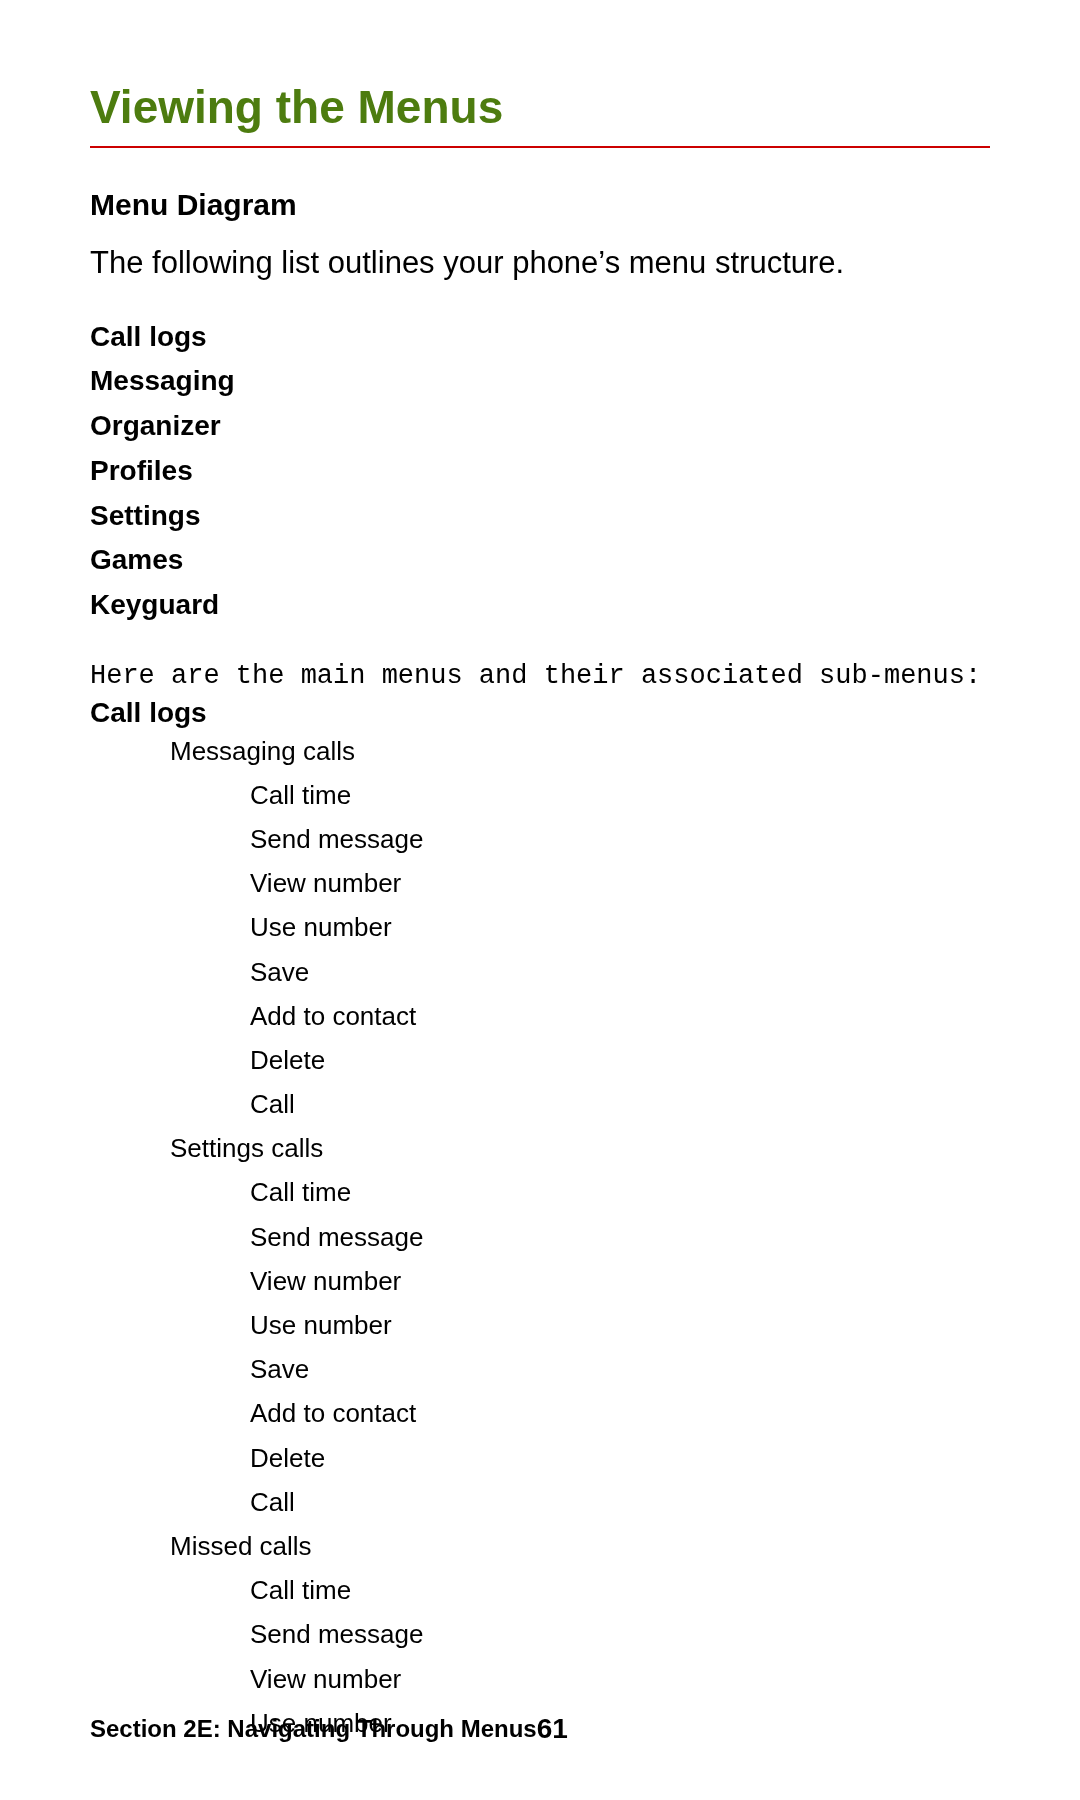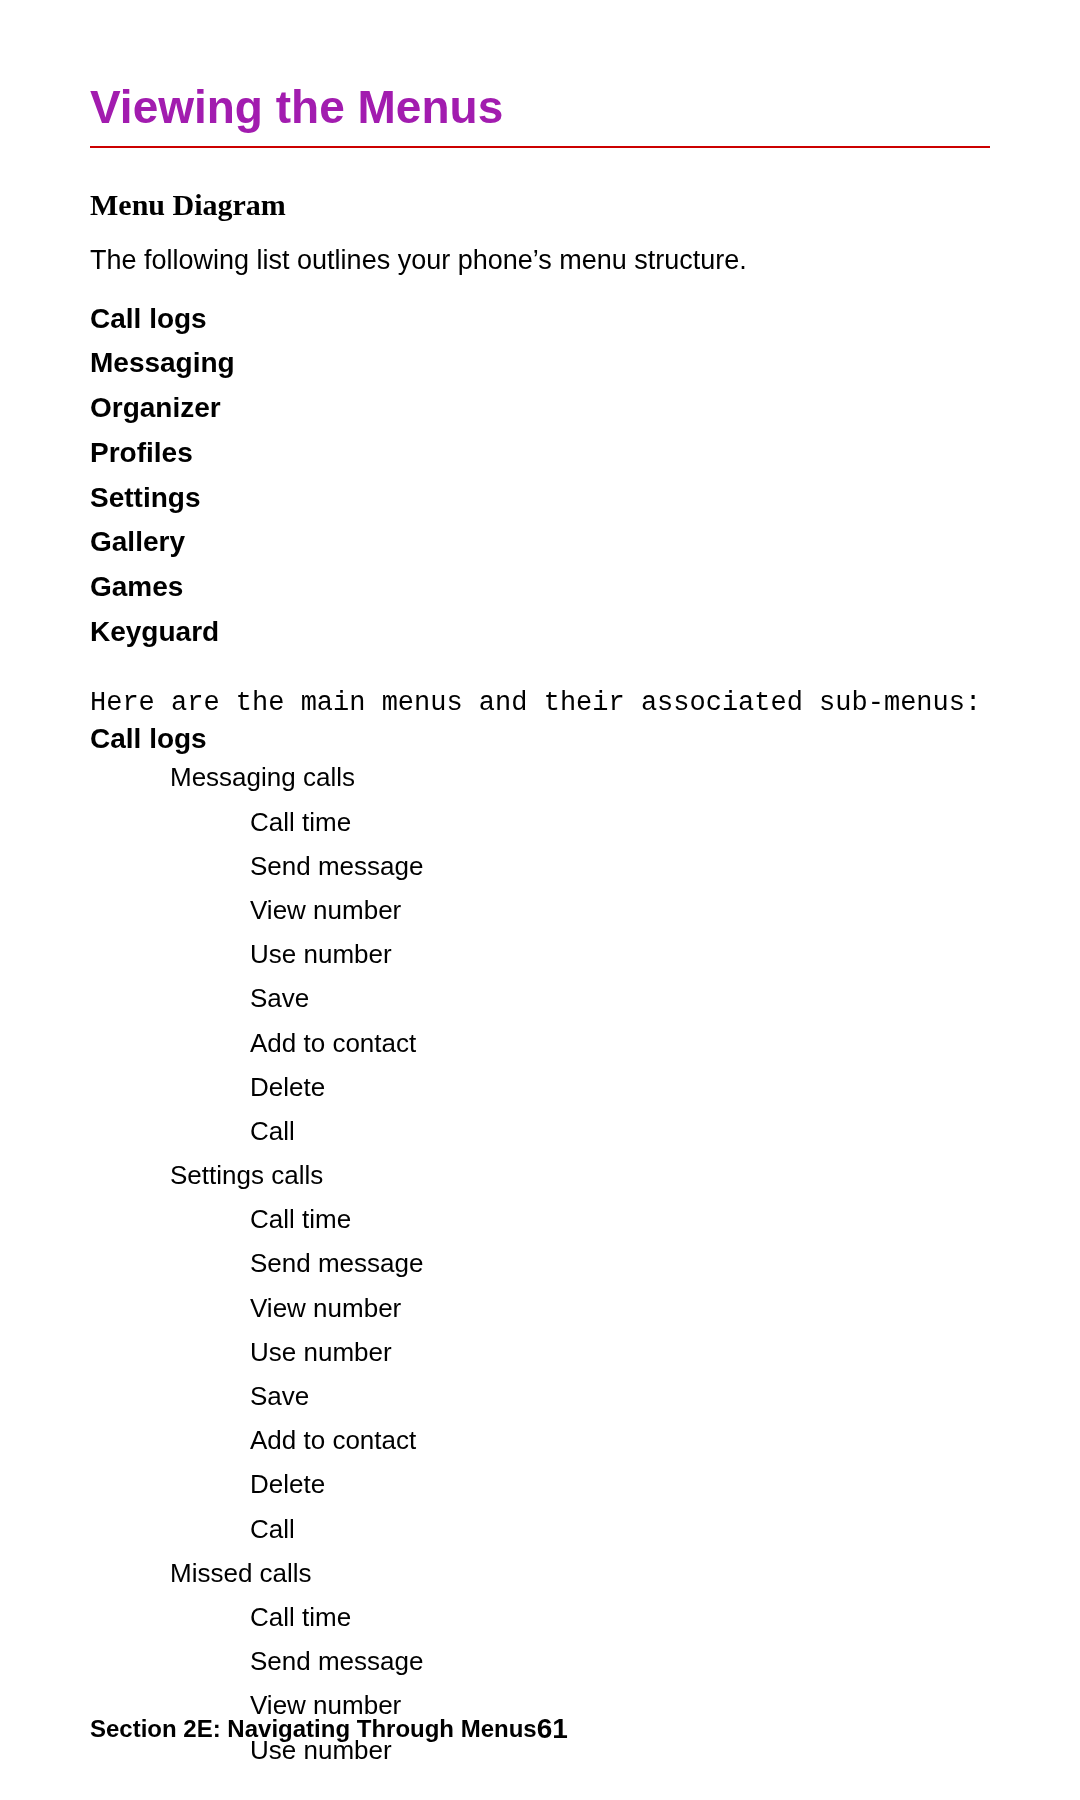--- a/index.html
+++ b/index.html
@@ -20,44 +20,44 @@
     }
 
     .page-container {
       padding: 80px 90px 80px 90px;
       height: 100%;
       display: flex;
       flex-direction: column;
     }
 
     .page-title {
-      color: #a21caf;
+      color: #4d7c0f;
       font-family: Arial, Helvetica, sans-serif;
       font-size: 46px;
       font-weight: bold;
       margin-bottom: 12px;
     }
 
     .title-divider {
       border: none;
       border-top: 2px solid #cc0000;
       margin-bottom: 40px;
     }
 
     .section-heading {
-      font-family: Liberation Serif, serif;
+      font-family: Liberation Sans, sans-serif;
       font-size: 30px;
       font-weight: bold;
       margin-bottom: 18px;
     }
 
     .intro-text {
       font-family: Arial, Helvetica, sans-serif;
-      font-size: 27px;
-      margin-bottom: 16px;
+      font-size: 31px;
+      margin-bottom: 28px;
       line-height: 1.5;
     }
 
     .main-menu-list {
       margin-bottom: 28px;
       line-height: 1.6;
     }
 
     .main-menu-item {
       font-family: Arial, Helvetica, sans-serif;
@@ -128,21 +128,20 @@
   <h2 class="section-heading">Menu Diagram</h2>
 
   <p class="intro-text">The following list outlines your phone’s menu structure.</p>
 
   <div class="main-menu-list">
     <span class="main-menu-item">Call logs</span>
     <span class="main-menu-item">Messaging</span>
     <span class="main-menu-item">Organizer</span>
     <span class="main-menu-item">Profiles</span>
     <span class="main-menu-item">Settings</span>
-    <span class="main-menu-item">Gallery</span>
     <span class="main-menu-item">Games</span>
     <span class="main-menu-item">Keyguard</span>
   </div>
 
   <p class="sub-menus-intro">Here are the main menus and their associated sub-menus:</p>
 
   <div class="call-logs-section">
     <span class="call-logs-heading">Call logs</span>
 
     

